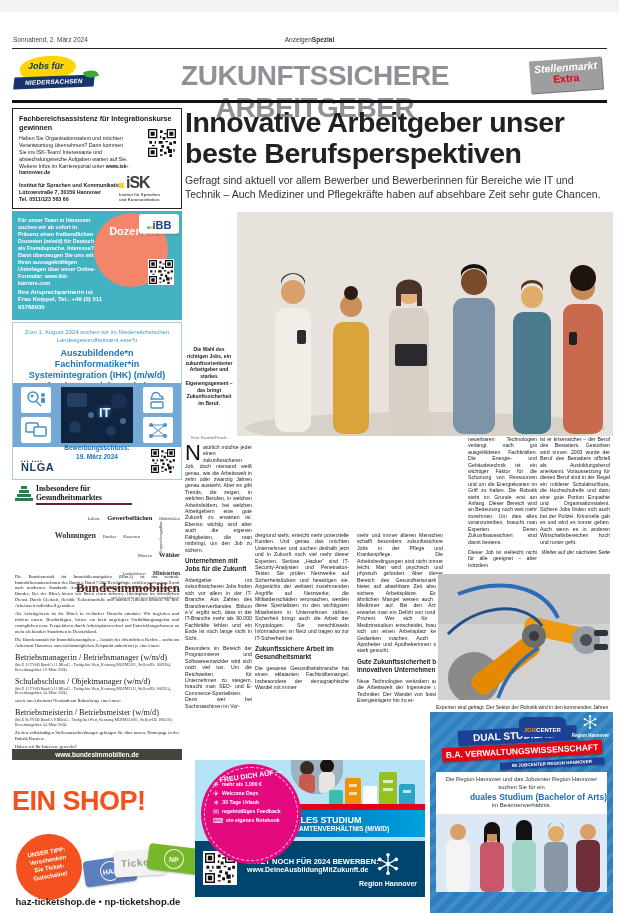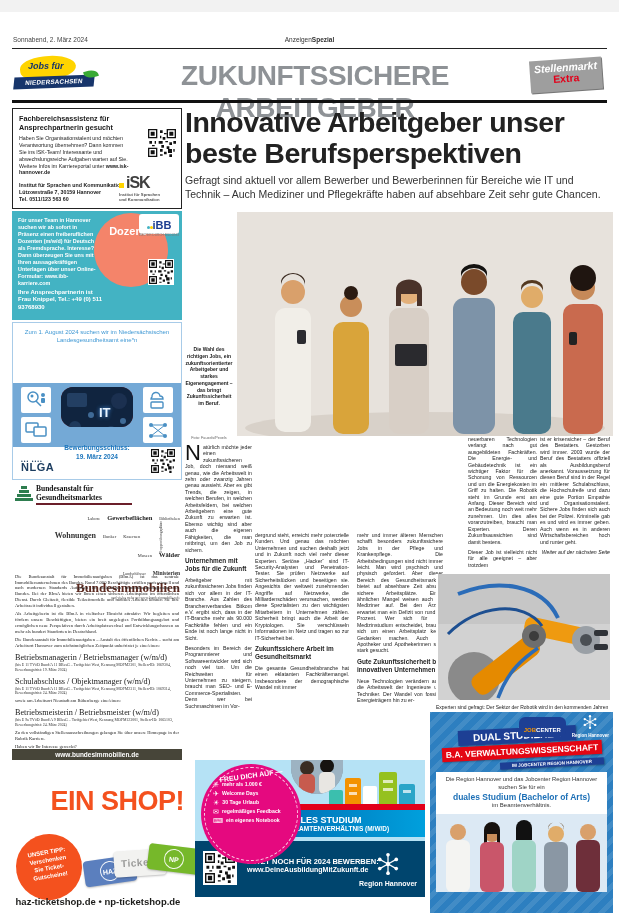--- a/index.html
+++ b/index.html
@@ -56,21 +56,21 @@
   .ibb-logo .dot1 { background:#43b3c3; } .ibb-logo .dot2 { background:#ffd400; }
   .ibb-logo .sub { font-size:3.2px; color:#777; display:block; }
   .ibb .qrbox { position:absolute; right:8px; top:48px; width:26px; height:26px; background:#fff; padding:1px; }
   .ibb .contact { position:absolute; left:6px; bottom:8px; font-size:6px; font-weight:bold; color:#fff; width:110px; line-height:1.3; }
 
   .nlga { left:12px; top:310px; width:170px; height:158px; border:1px solid #a8cbe8; background:#fff; text-align:center; }
   .nlga .intro { margin:6px 8px 0; font-size:6px; color:#3f98d4; line-height:1.3; }
   .nlga .head { margin:3px 6px 0; font-size:9px; font-weight:bold; color:#1b75bc; line-height:1.25; }
   .nlga-band { position:absolute; left:0; top:60px; width:100%; height:64px; background:#74a9d6; }
   .tile { position:absolute; width:30px; height:26px; background:#fff; border-radius:2px; }
-  .nlga-img { position:absolute; left:48px; top:4px; width:72px; height:40px; background:#7f1d1d; border-radius:12px; overflow:hidden; }
+  .nlga-img { position:absolute; left:48px; top:4px; width:72px; height:56px; background:#7f1d1d; border-radius:1px; overflow:hidden; }
   .nlga-img .it { position:absolute; left:38px; top:18px; color:#e8f4ff; font-weight:bold; font-size:13px;
                   text-shadow:0 0 4px #4aa0ff; }
   .nlga-bottom { position:absolute; left:0; bottom:4px; width:100%; height:32px; }
   .nlga-logo { position:absolute; left:8px; bottom:2px; text-align:left; }
   .nlga-logo .dots { font-size:5px; color:#1b3c5f; letter-spacing:1px; line-height:2px;}
   .nlga-logo .txt { font-size:11px; font-weight:bold; color:#1b3c5f; letter-spacing:.5px; line-height:1;}
   .nlga .deadline { position:absolute; left:0; right:0; bottom:14px; font-size:6.5px; color:#1b75bc; font-weight:bold; line-height:1.4; }
   .nlga .qrbox { position:absolute; right:6px; bottom:2px; width:24px; height:24px; }
 
   .bima { left:12px; top:470px; width:170px; height:278px; background:#fff; font-family:"Liberation Serif", serif; }
@@ -89,21 +89,21 @@
   .bima-text { position:absolute; left:3px; top:92px; width:164px; font-size:4.6px; line-height:1.25;
                color:#222; text-align:justify; }
   .bima-text p { margin-bottom:3px; }
   .bima-job { font-size:8.2px; font-weight:normal; line-height:1.1; margin-top:4px; font-family:"Liberation Serif", serif; }
   .bima-det { font-size:3.9px; color:#333; margin-top:1px; margin-bottom:2px; text-align:left; }
   .bima-mid { font-size:4.6px; margin:2px 0; }
   .bima-foot { position:absolute; left:0; bottom:0; width:100%; height:11px; background:#474539; color:#fff;
                font-size:6.5px; font-weight:bold; text-align:center; line-height:11px; font-family:"Liberation Sans",sans-serif; }
 
   .shop { left:12px; top:750px; width:172px; height:158px; background:#fff; }
-  .shop .big { position:absolute; left:0; right:0; top:24px; text-align:right; font-size:27px; font-weight:bold;
+  .shop .big { position:absolute; left:0; right:0; top:24px; text-align:left; font-size:27px; font-weight:bold;
                color:#f4511e; letter-spacing:-.5px; }
   .tipcircle { position:absolute; left:4px; top:72px; width:66px; height:66px; border-radius:50%; background:#f4511e;
                color:#fff; text-align:center; transform:rotate(-10deg); padding-top:14px; }
   .tipcircle span { display:block; font-size:6px; font-weight:bold; line-height:1.35; }
   .ticket { position:absolute; width:52px; height:26px; border-radius:4px; text-align:center;
             box-shadow:0 1px 2px rgba(0,0,0,.25); }
   .ticket .circ { display:inline-block; border:1px solid rgba(255,255,255,.9); border-radius:50%;
                   width:20px; height:20px; line-height:20px; font-size:7px; font-weight:bold; color:#fff; margin-top:3px; }
   .t-haz { left:72px; top:96px; background:#5b7fbe; transform:rotate(-8deg); }
   .t-mid { left:102px; top:88px; background:#f2f2f0; transform:rotate(-4deg); }
@@ -170,21 +170,21 @@
   .jc-logo .j { color:#f39200; font-weight:bold; font-size:6px; }
   .jc-logo .c { color:#fff; font-weight:bold; font-size:6px; }
   .jc-rh { color:#fff; text-align:center; }
   .jc-rh .name { font-size:4.5px; font-weight:bold; display:block; }
   .jc-banner { position:absolute; z-index:3; color:#fff; font-weight:bold; text-align:center; box-shadow:1px 1px 2px rgba(0,0,0,.3); }
   .jb1 { left:28px; top:16px; width:118px; font-size:10px; background:#1d3f94; transform:rotate(-3deg); padding:2px 0; }
   .jb2 { left:12px; top:32px; width:160px; font-size:8.5px; background:#e30613; transform:rotate(-3deg); padding:2px 0; }
   .jb3 { left:70px; top:48px; width:104px; font-size:4.5px; background:#1d3f94; transform:rotate(-3deg); padding:1px 0; }
   .jc-card { position:absolute; left:6px; top:60px; width:171px; height:120px; background:#fff; text-align:center; overflow:hidden;}
   .jc-card .l1 { font-size:5.8px; color:#333; margin-top:4px; line-height:1.3; padding:0 8px; }
-  .jc-card .l2 { font-size:8.5px; color:#1d70b7; font-weight:bold; margin-top:1px; }
+  .jc-card .l2 { font-size:8.5px; color:#1d70b7; font-weight:bold; margin-top:1px;text-align:right; }
   .jc-card .l3 { font-size:6px; color:#333; }
   .jc-people { position:absolute; left:0; bottom:0; width:171px; height:78px; }
   .jc-url { position:absolute; left:6px; bottom:6px; width:171px; height:14px; background:#fff; text-align:center;
             font-size:7.5px; font-weight:bold; color:#1d70b7; line-height:14px; }
 
   .qr { width:100%; height:100%; display:block; }
 </style>
 </head>
 <body>
 
@@ -213,21 +213,21 @@
     <div class="jfn-leaf"></div>
   </div>
   <div class="ab mast-title">ZUKUNFTSSICHERE ARBEITGEBER</div>
   <div class="ab badge">
     <span class="b1">Stellenmarkt</span>
     <span class="b2">Extra</span>
   </div>
   <div class="ab thickrule"></div>
 
   <div class="ab isk">
-    <div class="t1">Fachbereichsassistenz für Ansprechpartnerin gesucht</div>
+    <div class="t1">Fachbereichsassistenz für Integrationskurse gewinnen</div>
     <div class="body"><span>Haben Sie Organisationstalent und möchten Verantwortung übernehmen? Dann kommen Sie ins ISK-Team! Interessante und abwechslungsreiche Aufgaben warten auf Sie. Weitere Infos im Karriereportal unter</span> <b>www.isk-hannover.de</b></div>
     <div class="qrbox">
         <svg class="qr" viewBox="0 0 21 21">
           <use href="#qrpat"></use>
         </svg>
       </div>
     <div class="contact">
       <div>Institut für Sprachen und Kommunikation</div>
       <div>Lützowstraße 7, 30159 Hannover</div>
       <div>Tel. 0511/123 563 60</div>
@@ -255,20 +255,25 @@
         </svg>
       </div>
     <div class="contact">
       <div>Ihre Ansprechpartnerin ist</div>
       <div>Frau Knippel, Tel.: +49 (0) 511 93768930</div>
     </div>
   </div>
 
   <div class="ab nlga">
     <div class="intro">Zum 1. August 2024 suchen wir im Niedersächsischen Landesgesundheitsamt eine*n</div>
+    <div class="head">
+      <div>Auszubildende*n Fachinformatiker*in</div>
+      <div>Systemintegration (IHK) (m/w/d)</div>
+      <div>für den Bereich IuK (IT)</div>
+    </div>
     <div class="nlga-band">
       <div class="tile" style="left:8px;top:4px">
         <svg viewBox="0 0 30 26" width="30" height="26">
             <circle cx="12" cy="10" r="5" fill="none" stroke="#4a90c4" stroke-width="1.5"></circle>
             <line x1="15" y1="14" x2="20" y2="19" stroke="#4a90c4" stroke-width="1.5"></line>
             <circle cx="11" cy="9" r="1.5" fill="#4a90c4"></circle>
             <circle cx="22" cy="8" r="2" fill="#4a90c4"></circle>
             <rect x="20" y="11" width="4" height="5" rx="1" fill="#4a90c4"></rect>
           </svg>
       </div>
@@ -324,21 +329,21 @@
   </div>
 
   <div class="ab bima">
     <div class="bima-tree">
       <div style="width:6px"></div>
         <div style="width:10px"></div>
         <div style="width:14px"></div>
         <div style="width:18px"></div>
     </div>
     <div class="bima-logo" style="left:24px">
-      <div class="txt">Bundesanstalt für</div>
+      <div class="txt">Insbesondere für</div>
       <div class="txt">Gesundheitsmarktes</div>
       <div class="rule"></div>
     </div>
     <div class="cloud">
       <span class="cw1">Labore</span>
       <span class="cw2">Gewerbeflächen</span>
       <span class="cw3">Bibliotheken</span><br>
       <span class="cw4">Wohnungen</span>
       <span class="cw1">Bunker</span>
       <span class="cw5">Kasernen</span>

